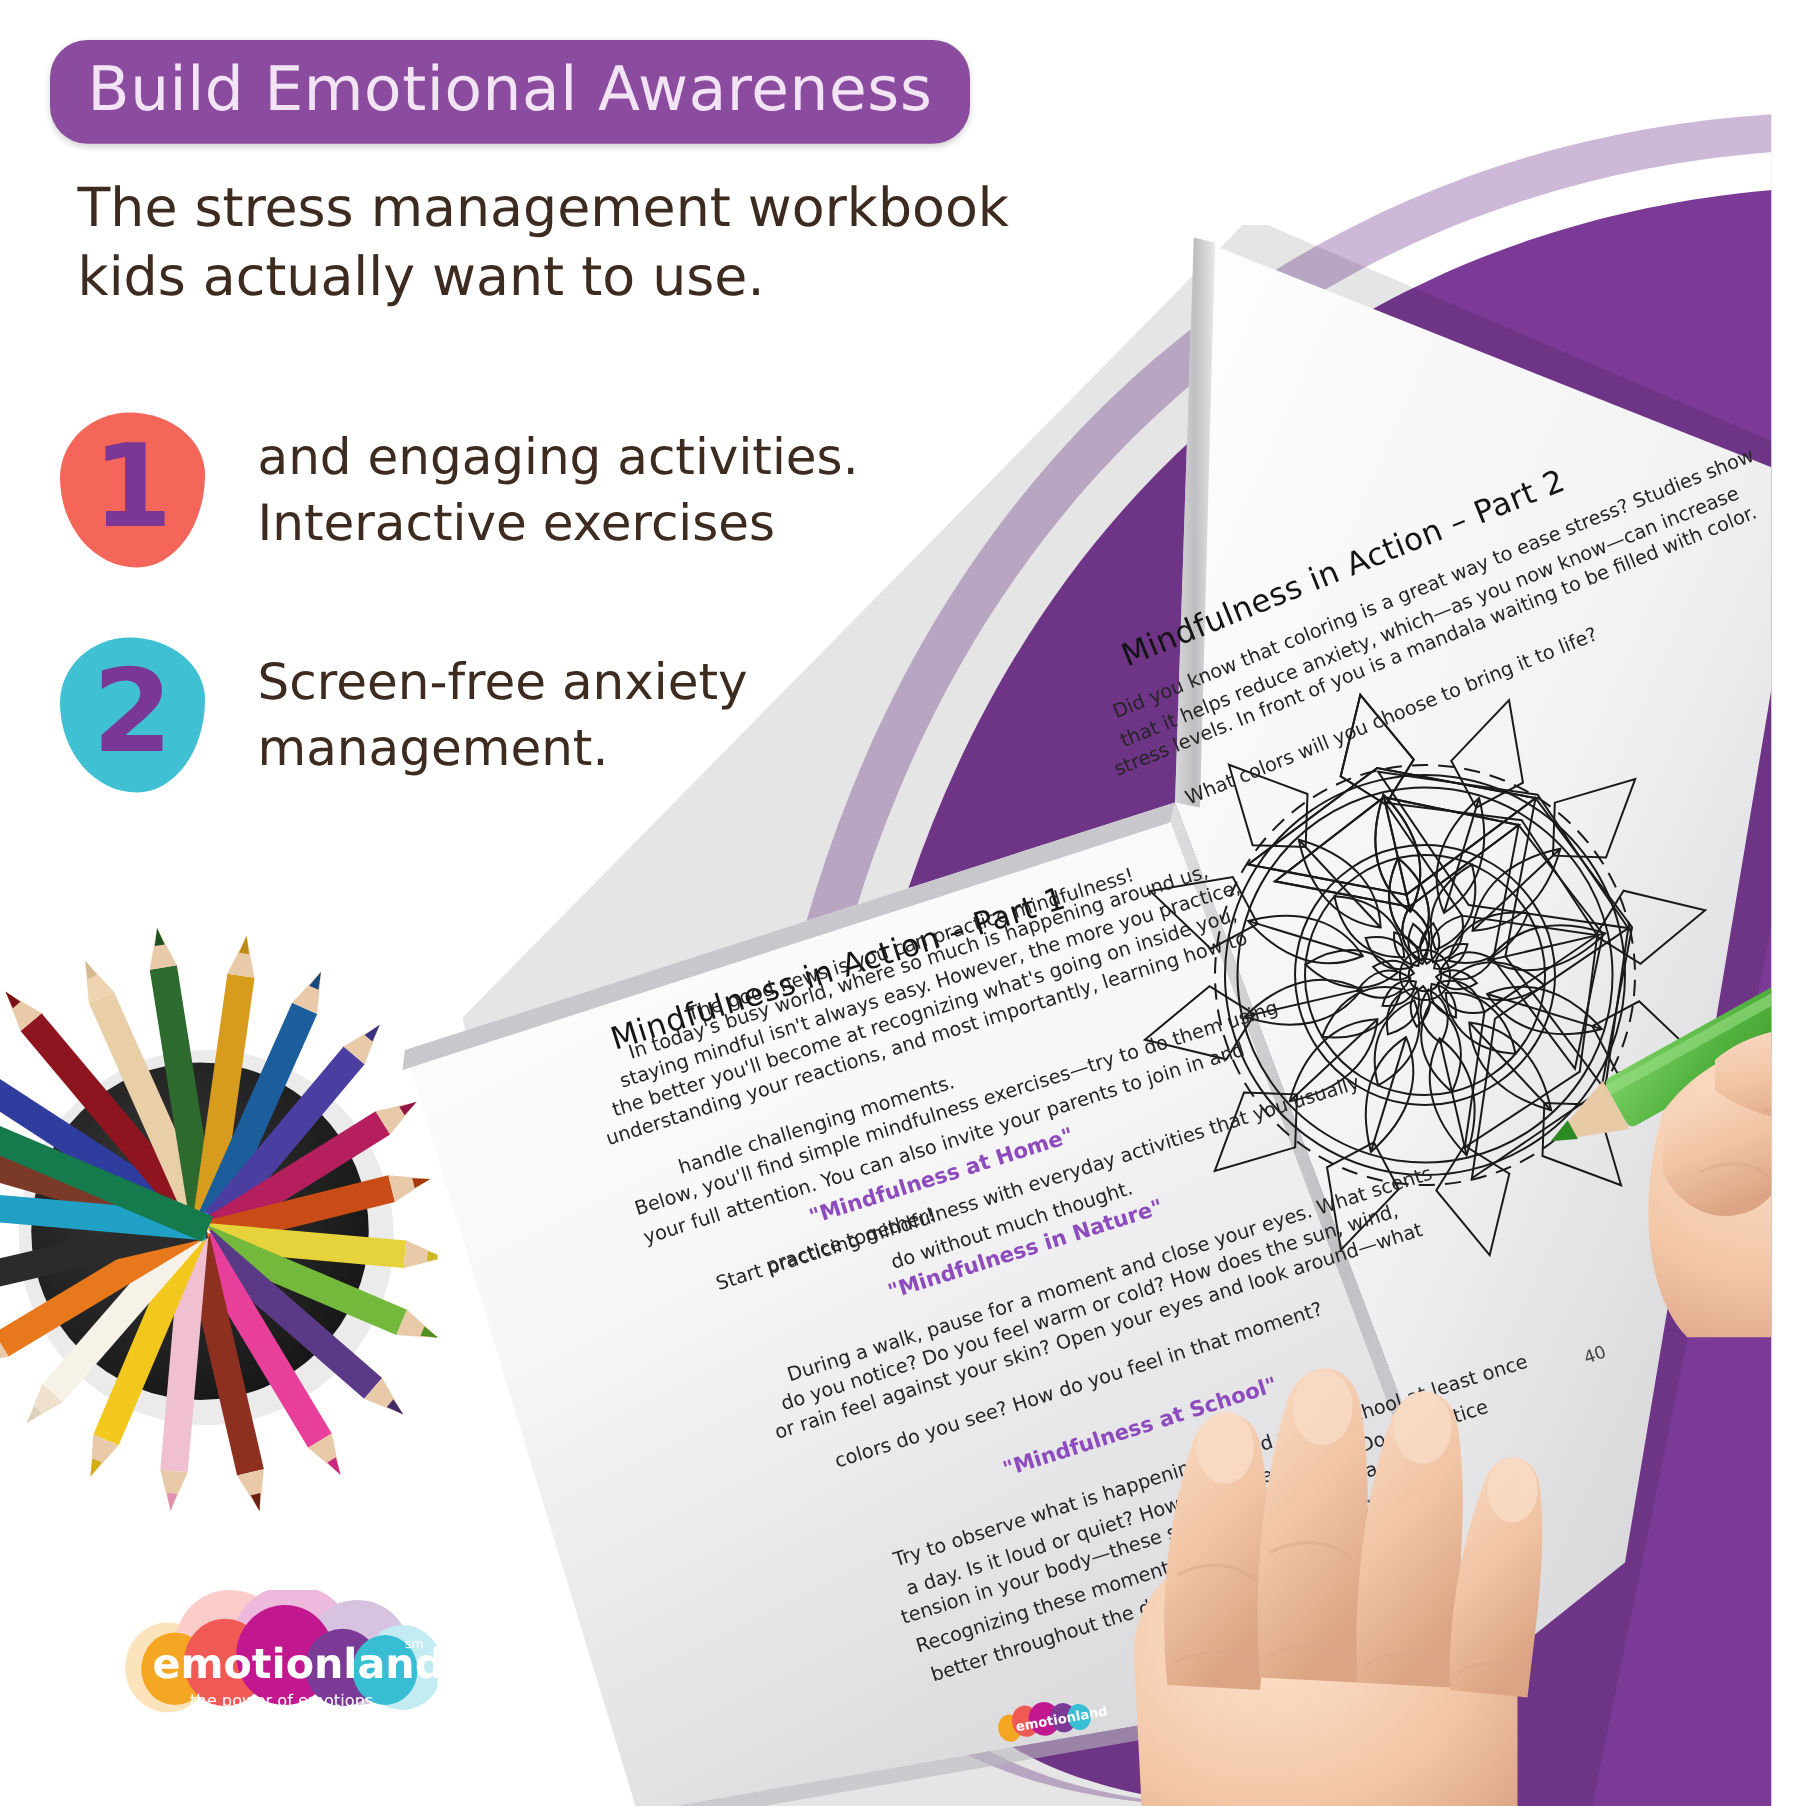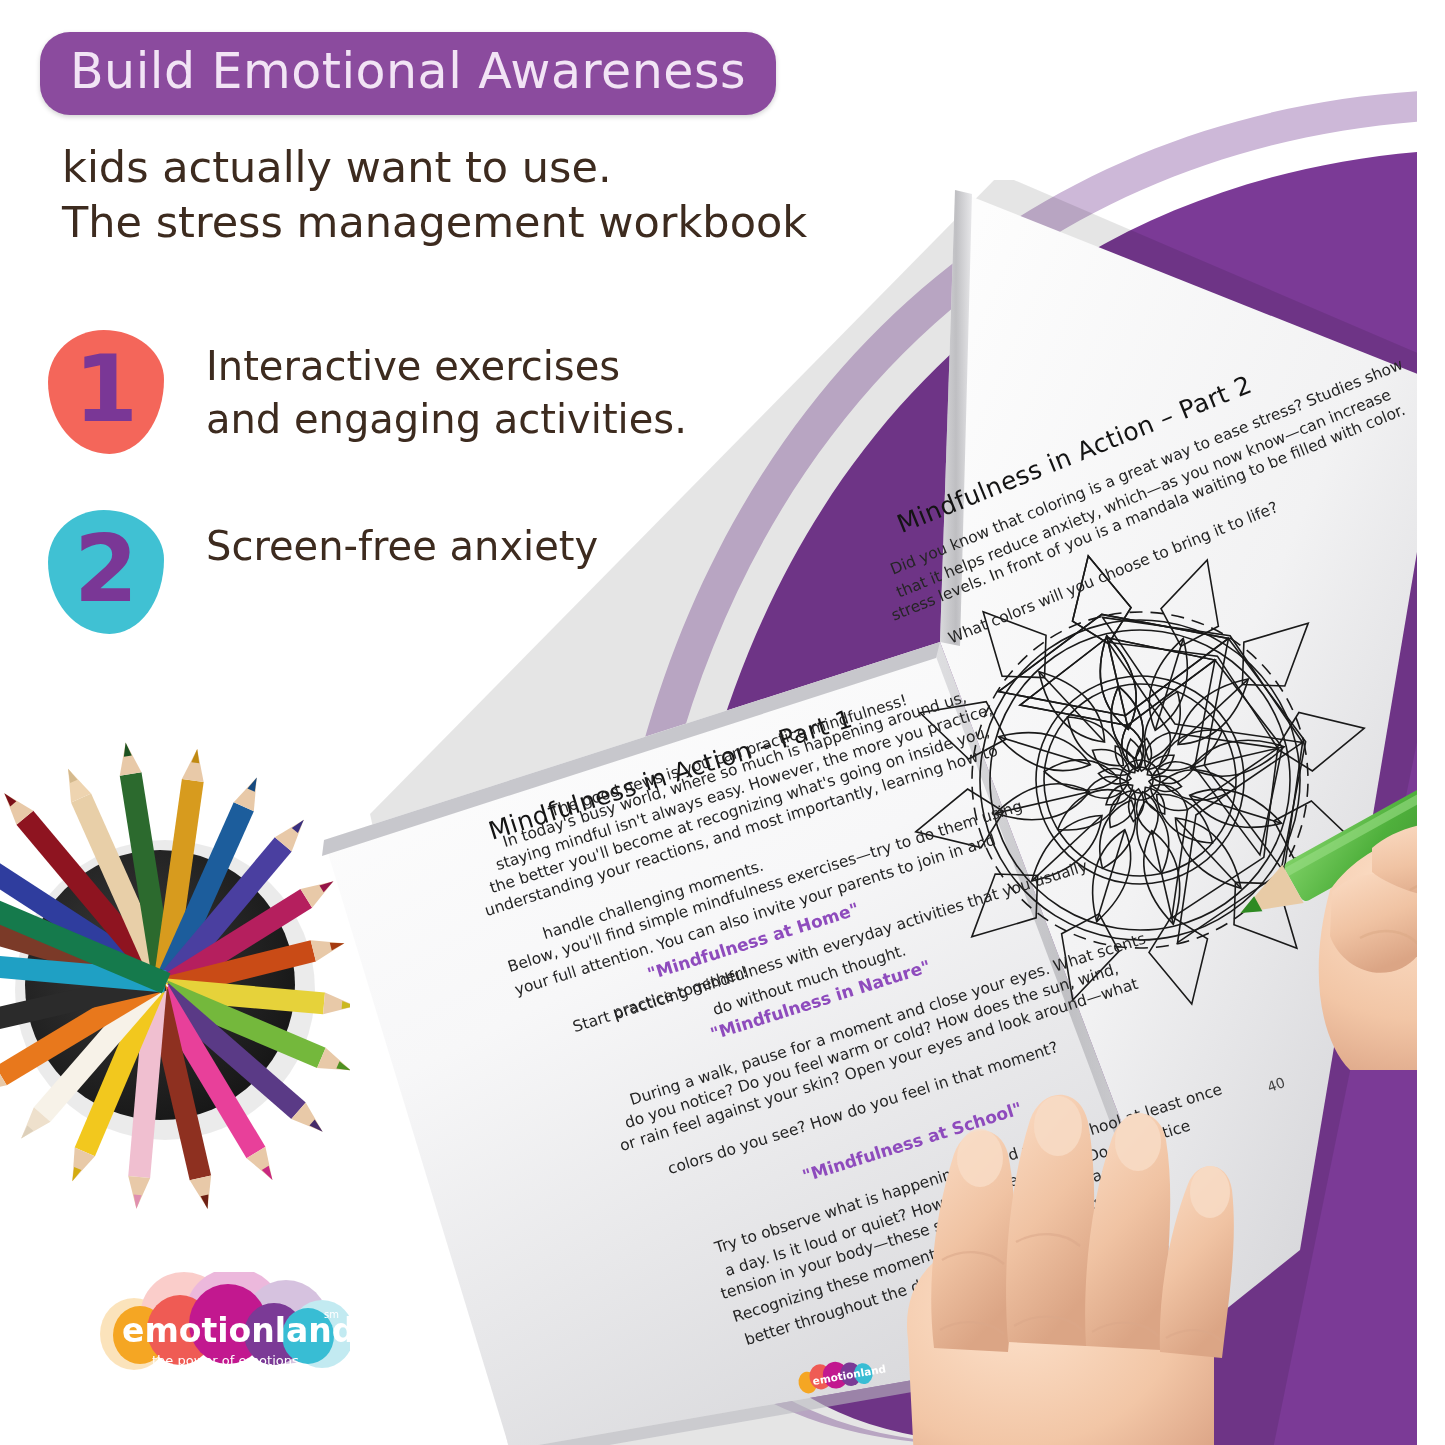--- a/index.html
+++ b/index.html
@@ -119,40 +119,41 @@
         <path d="M 1445 150 C 1040 172 705 468 668 1018 C 648 1300 760 1445 1020 1445 L 1445 1445 Z" fill="#7b3a96"></path>
       </g>
     </svg>
   </div>
 
   <div class="title-badge">
     <div class="title-badge-text">Build Emotional Awareness</div>
   </div>
 
   <div class="subtitle">
+    <div>The stress management workbook</div>
     <div>kids actually want to use.</div>
-    <div>The stress management workbook</div>
   </div>
 
   <div class="bullet bullet-1">
     <div class="blob blob-1">
       <span class="blob-num">1</span>
     </div>
     <div class="bullet-text">
+      <div>and engaging activities.</div>
       <div>Interactive exercises</div>
-      <div>and engaging activities.</div>
     </div>
   </div>
 
   <div class="bullet bullet-2">
     <div class="blob blob-2">
       <span class="blob-num">2</span>
     </div>
     <div class="bullet-text">
       <div>Screen-free anxiety</div>
+      <div>management.</div>
     </div>
   </div>
 
   <svg width="360" height="500" viewBox="0 0 360 500" style="position:absolute;left:-10px;top:720px;">
     <defs>
       <radialGradient id="cupG" cx="0.4" cy="0.4" r="0.75">
         <stop offset="0" stop-color="#3a3a3a"></stop>
           <stop offset="1" stop-color="#111"></stop>
       </radialGradient>
     </defs>

